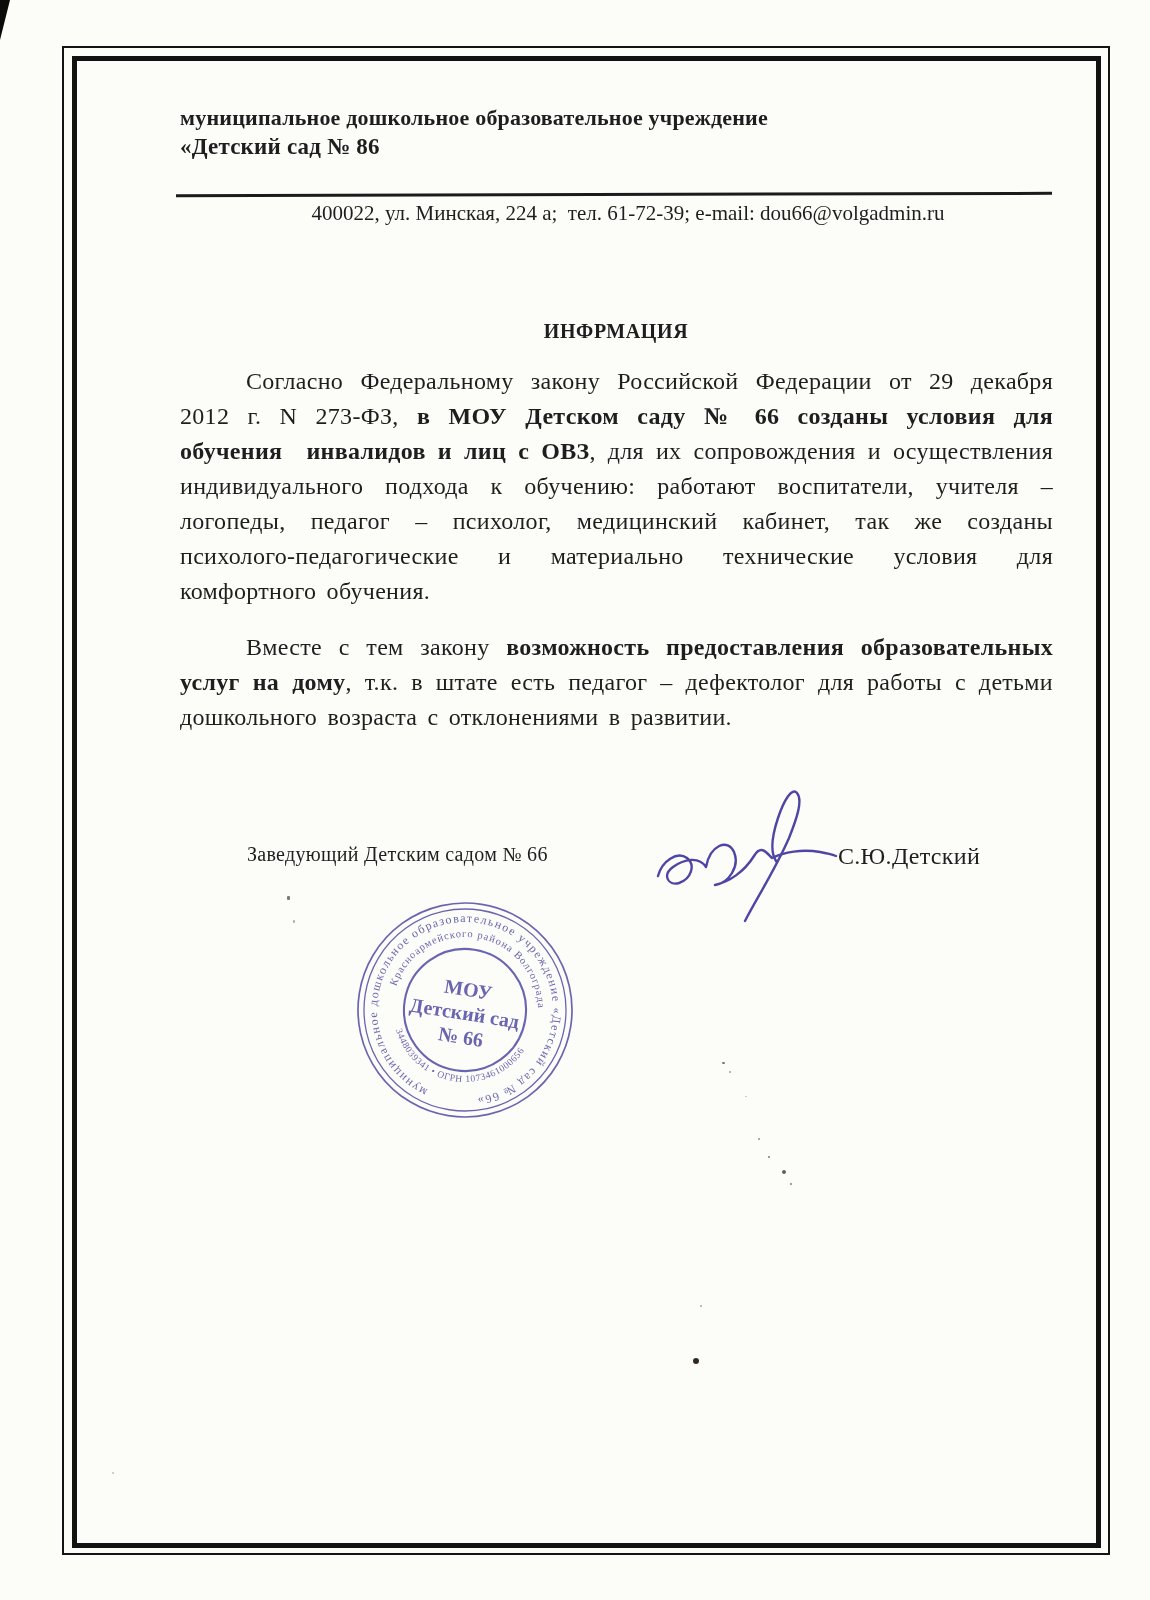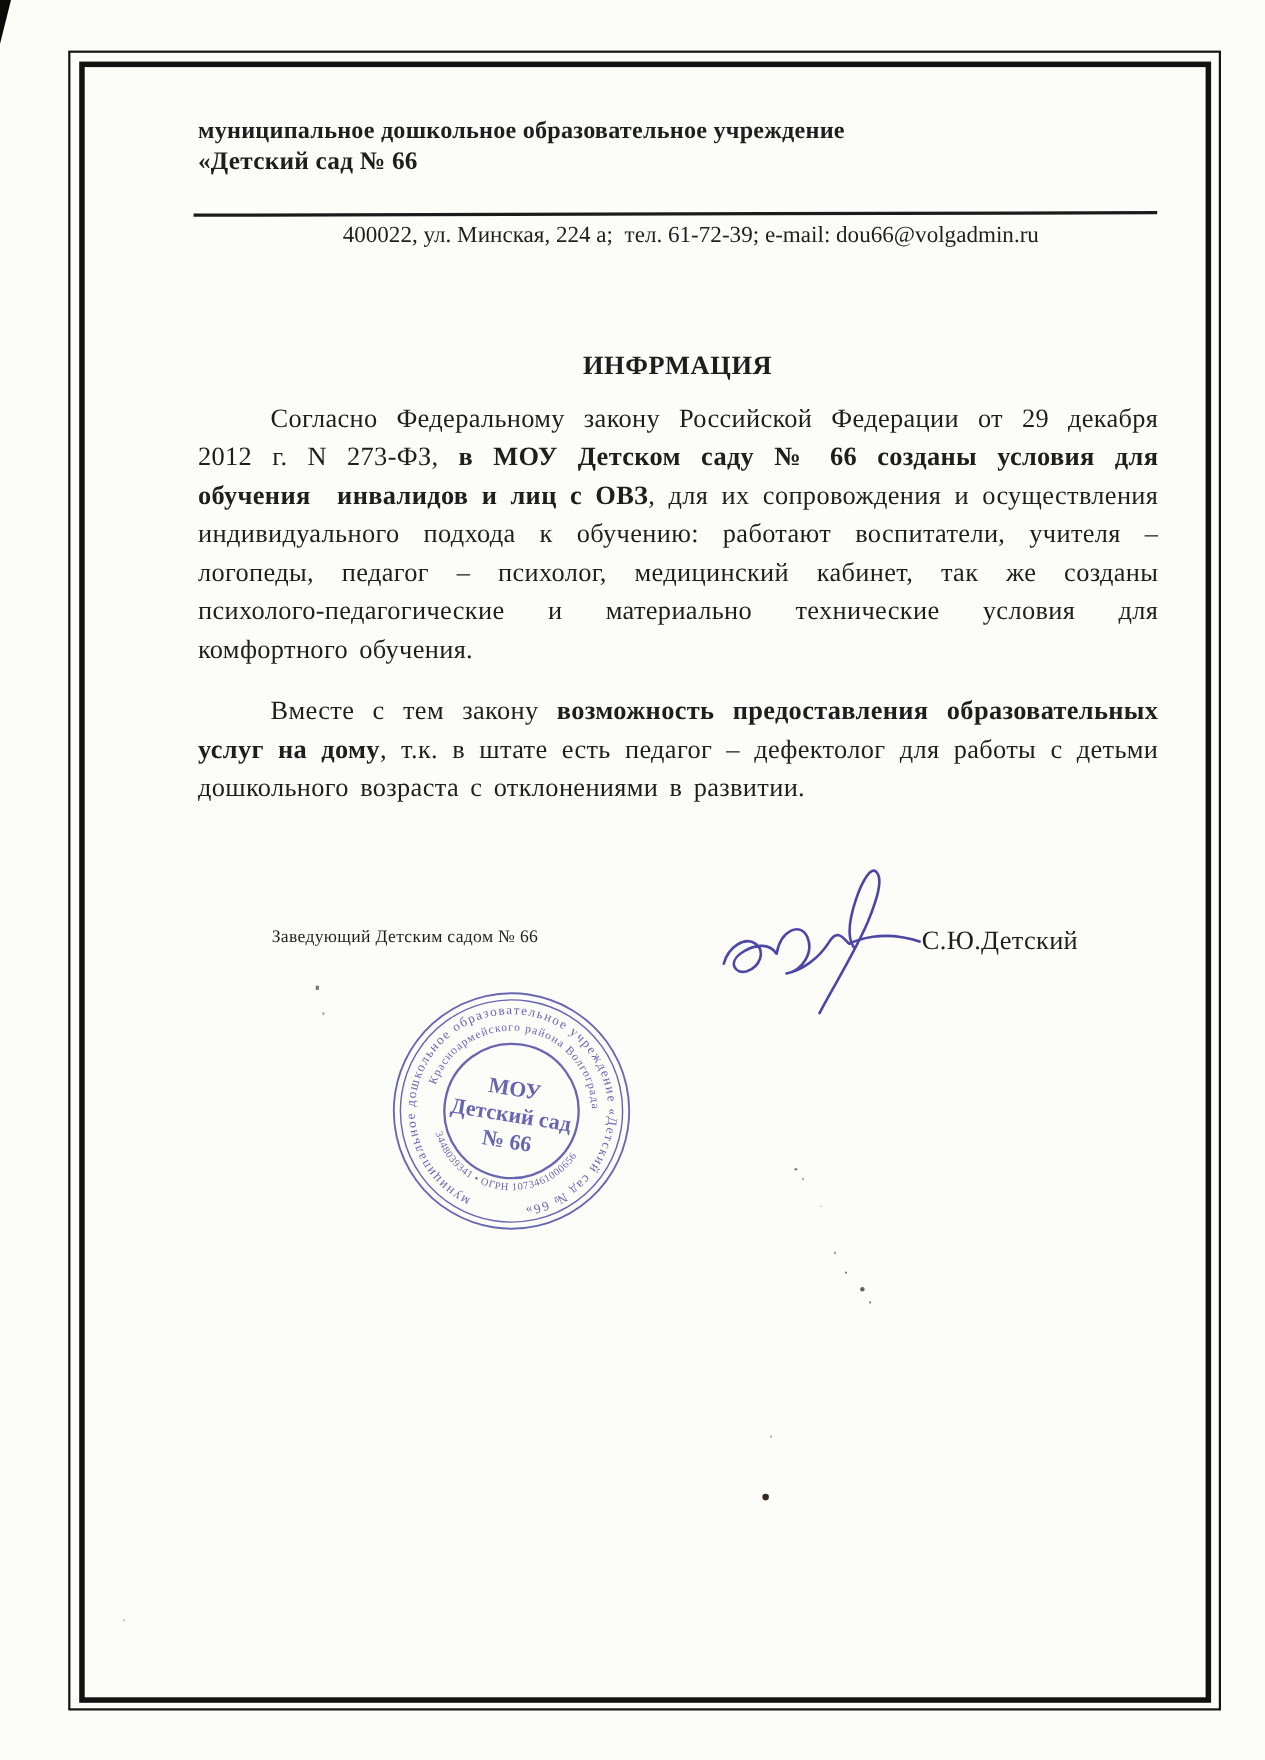--- a/index.html
+++ b/index.html
@@ -30,31 +30,31 @@
     background:#1b1b1b;transform:rotate(-0.15deg);
   }
   .address,.requisites{
     position:absolute;left:192px;width:872px;text-align:center;
     font-size:21px;line-height:27px;white-space:pre-wrap;
   }
   .address{top:200px;}
   .requisites{top:227px;}
   .doc-title{
     position:absolute;left:180px;top:320px;width:872px;margin:0;
-    text-align:center;font-size:24px;font-weight:bold;letter-spacing:.6px;
+    text-align:center;font-size:20px;font-weight:bold;letter-spacing:.6px;
   }
   .para{
     position:absolute;left:180px;width:873px;margin:0;
     font-size:24px;line-height:35px;text-align:justify;
     text-indent:66px;letter-spacing:.3px;word-spacing:4px;
   }
   .p1{top:364px;}
   .p2{top:630px;}
   .para b{font-weight:bold;}
-  .sig-label{position:absolute;left:247px;top:843px;font-size:16px;letter-spacing:.3px;font-family:Liberation Serif, serif;}
+  .sig-label{position:absolute;left:247px;top:843px;font-size:20px;letter-spacing:.3px;font-family:Liberation Serif, serif;}
   .sig-name{position:absolute;left:838px;top:843px;font-size:24px;letter-spacing:.3px;}
   .sig-svg{position:absolute;left:640px;top:778px;width:210px;height:150px;}
   .stamp-svg{
     position:absolute;left:349px;top:894px;width:232px;height:232px;
     opacity:.88;filter:blur(.35px);
   }
   .corner-artifact{
     position:absolute;left:0;top:0;width:10px;height:40px;background:#0b0b0b;
     clip-path:polygon(0 0,100% 0,0 100%);
   }
@@ -64,21 +64,21 @@
 <body>
 
 <div class="page">
 
   <div class="corner-artifact"></div>
   <div class="frame-outer"></div>
   <div class="frame-inner"></div>
 
   <header class="letterhead">
     <div>муниципальное дошкольное образовательное учреждение</div>
-    <div class="lh-big">«Детский сад № 66</div>
+    <div class="lh-big">«Детский сад № 86</div>
   </header>
 
   <div class="rule"></div>
 
   <div class="address">400022, ул. Минская, 224 а;&nbsp; тел. 61-72-39; e-mail: dou66@volgadmin.ru</div>
 
   <h1 class="doc-title">ИНФРМАЦИЯ</h1>
 
   <p class="para p1"><span>Согласно Федеральному закону Российской Федерации от 29 декабря 2012 г. N 273-ФЗ, </span><b>в МОУ Детском саду № 66 созданы условия для обучения&nbsp; инвалидов и лиц с ОВЗ</b><span>, для их сопровождения и осуществления индивидуального подхода к обучению: работают воспитатели, учителя – логопеды, педагог – психолог, медицинский кабинет, так же созданы психолого-педагогические и материально технические условия для комфортного обучения.</span></p>
 

